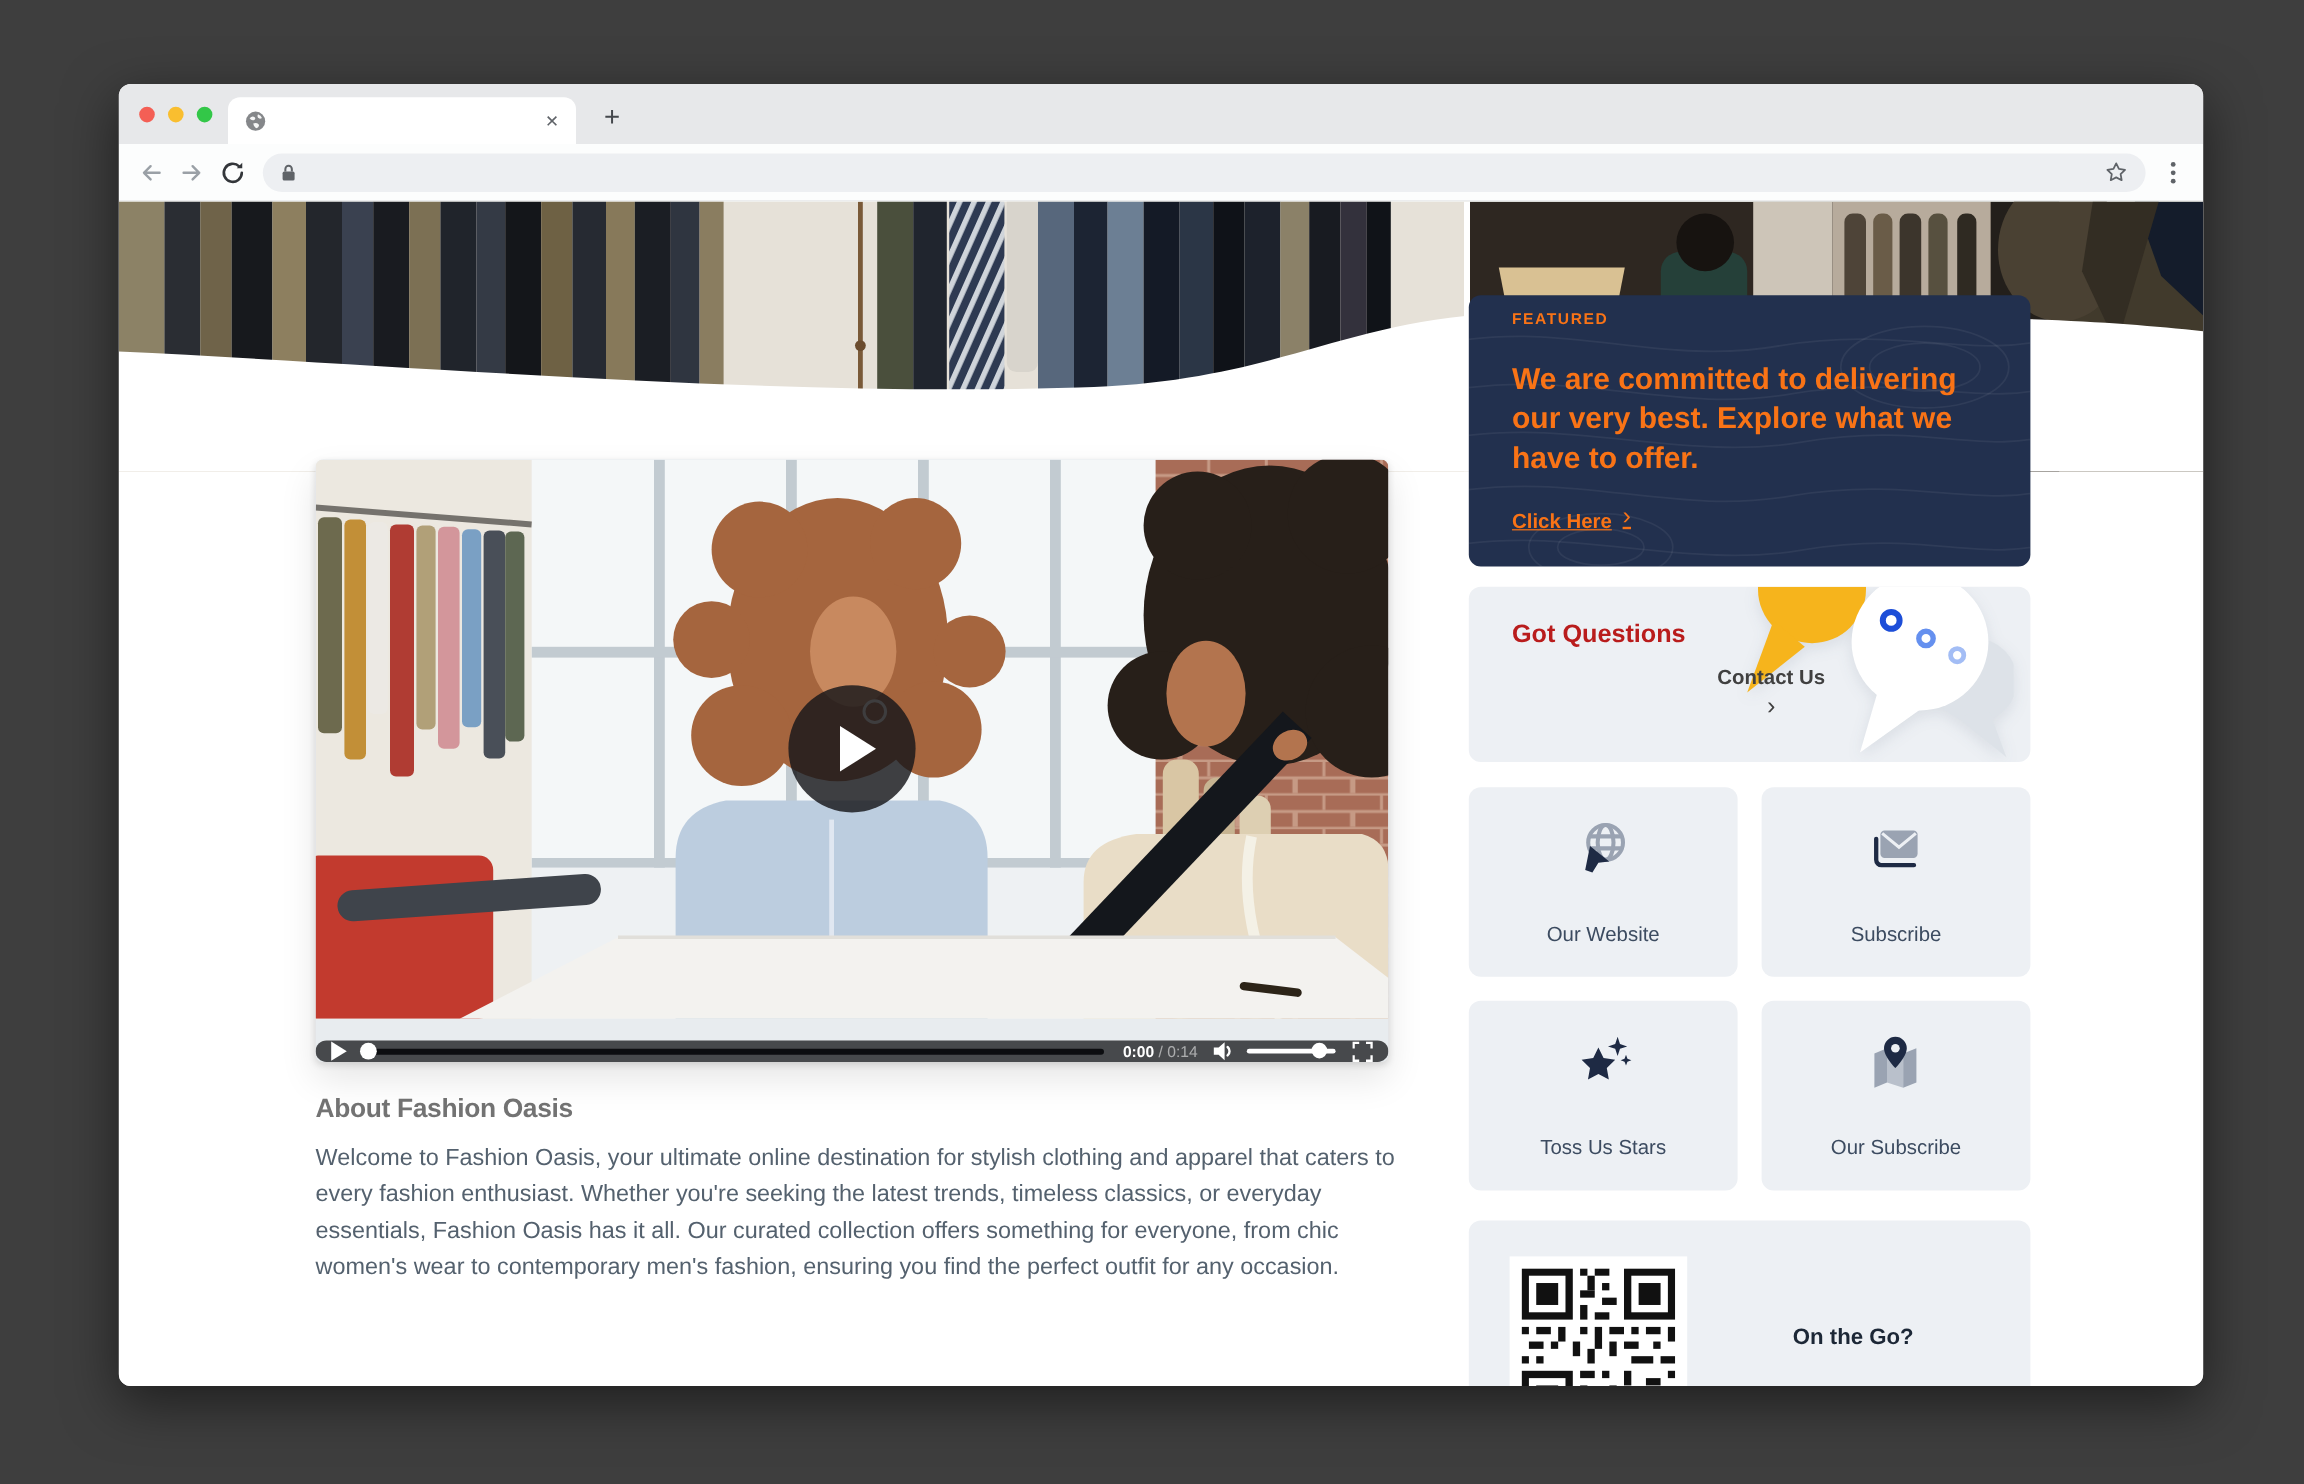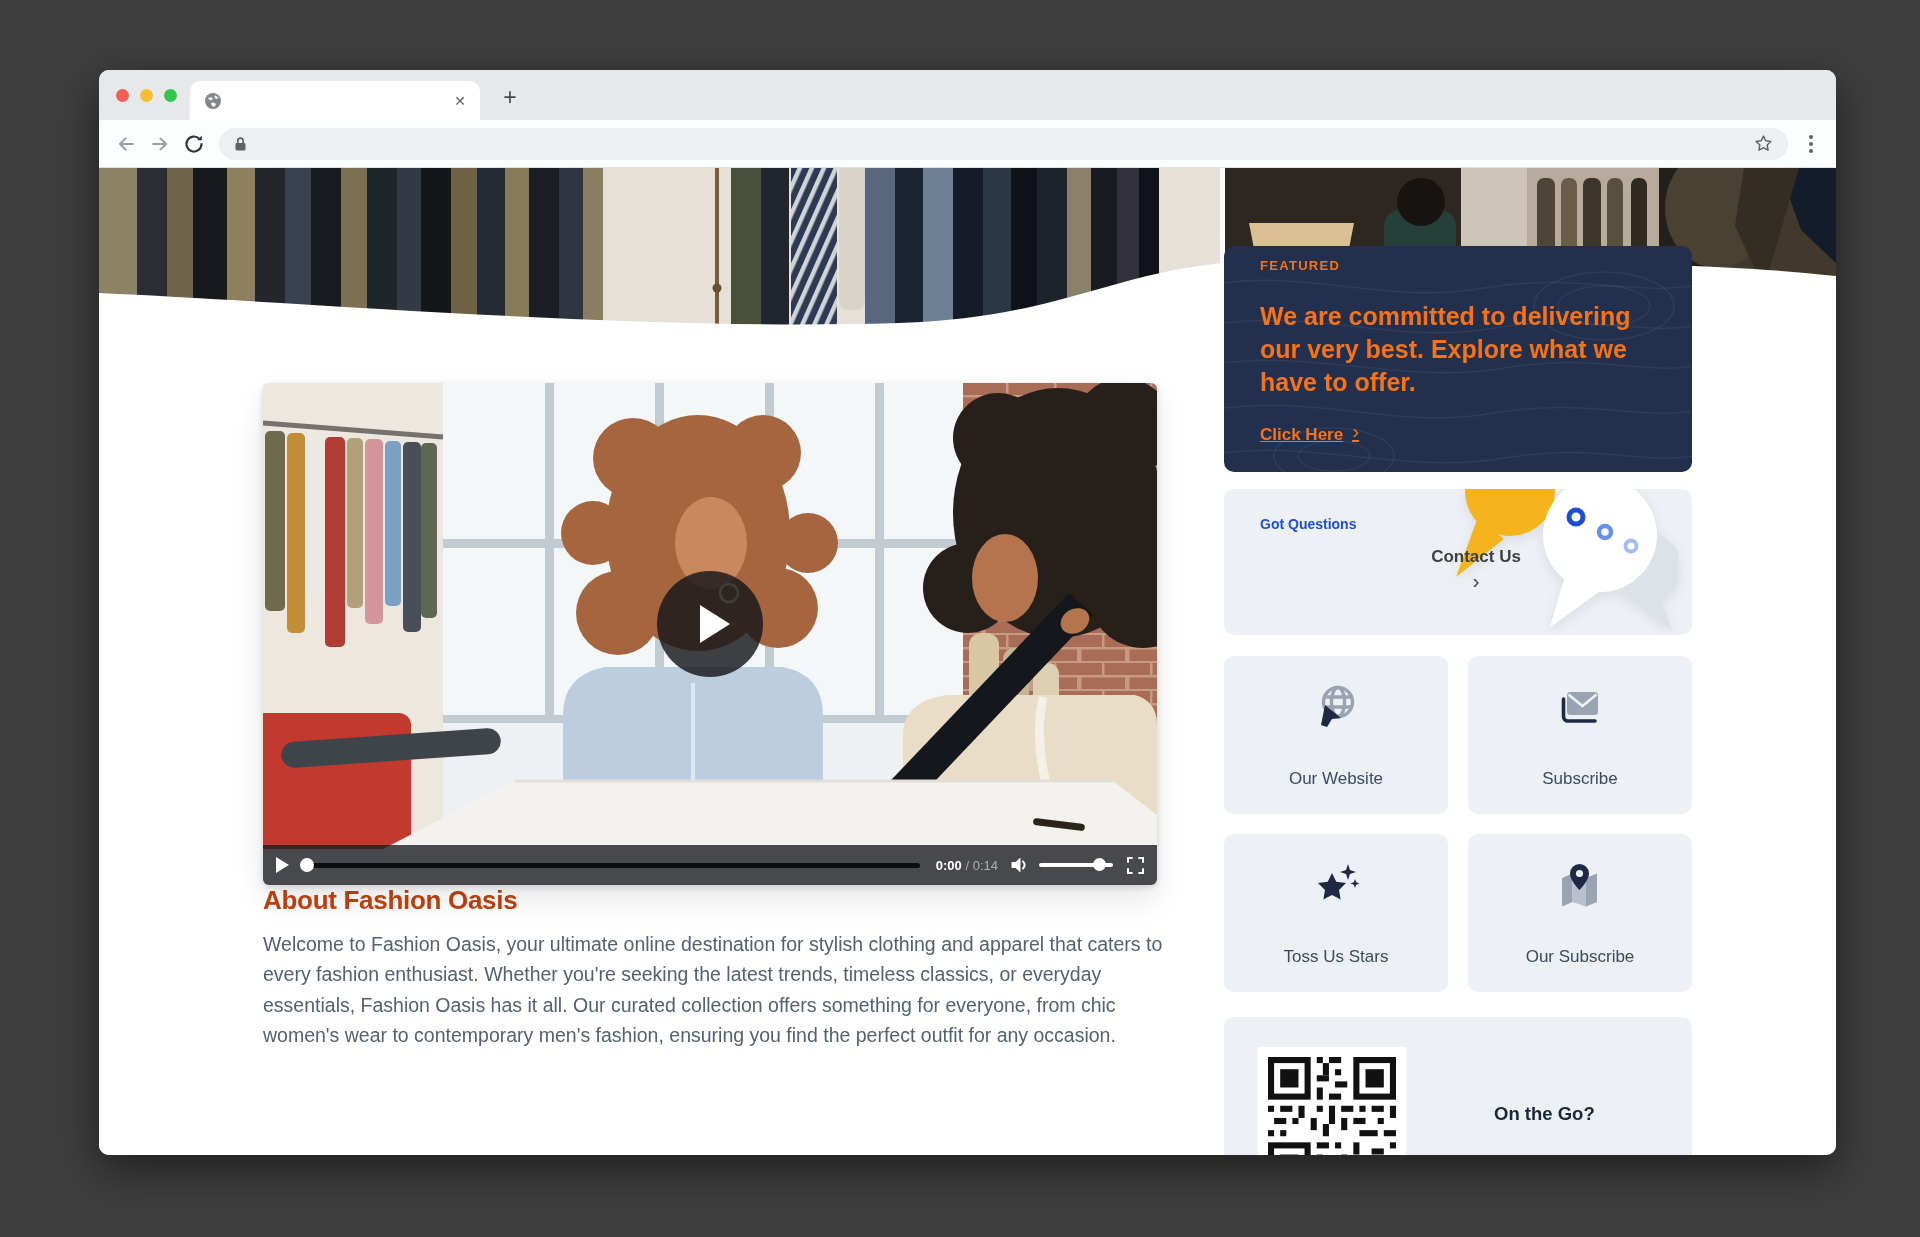--- a/index.html
+++ b/index.html
@@ -43,49 +43,49 @@
   .main { width:894px; }
 
   
   .video { position:relative; width:894px; height:502px; border-radius:6px; overflow:hidden;
            background:#e8ecef; box-shadow:0 2px 6px rgba(0,0,0,.12), 0 14px 30px rgba(0,0,0,.10); }
   .play-overlay { position:absolute; left:50%; top:48%; transform:translate(-50%,-50%);
                   width:106px; height:106px; border-radius:50%; background:rgba(22,22,26,.82);
                   display:flex; align-items:center; justify-content:center; }
   .play-overlay .tri { width:0; height:0; border-left:30px solid #fff;
                        border-top:19px solid transparent; border-bottom:19px solid transparent; margin-left:10px; }
-  .controls { position:absolute; left:0; right:0; bottom:0; height:40px; background:rgba(26,27,30,.78);
-              display:flex; align-items:center; padding:0 13px; }
+  .controls { position:absolute; left:0; right:0; bottom:0; height:18px; background:rgba(26,27,30,.78);
+              display:flex; align-items:center; padding:0 13px;border-radius:17px; }
   .c-play { width:0; height:0; border-left:13px solid #fff; border-top:8px solid transparent;
             border-bottom:8px solid transparent; margin-right:14px; }
   .track { position:relative; flex:1; height:5px; background:#0c0d10; border-radius:3px; }
   .track .thumb { position:absolute; left:-3px; top:-4.5px; width:14px; height:14px; border-radius:50%; background:#fff; }
   .time { margin:0 12px 0 16px; font-size:13px; color:#fff; font-weight:bold; white-space:nowrap; }
   .time .mut { color:rgba(255,255,255,.55); font-weight:normal; }
   .vol { position:relative; width:74px; height:4.5px; background:#fff; border-radius:2px; margin:0 14px 0 10px; }
   .vol .thumb { position:absolute; left:54px; top:-4.5px; width:13px; height:13px; border-radius:50%; background:#fff; }
 
   
-  .about-h { font-size:26px; font-weight:bold; letter-spacing:-0.3px; color:#c2410c; }
+  .about-h { margin-top:26px; font-size:22px; font-weight:bold; letter-spacing:-0.3px; color:#737373; }
   .about-p { margin-top:13px; width:914px; font-size:19.5px; line-height:1.56; color:#54616e; }
 
   
   .sidebar { width:468px; margin-left:67px; margin-top:-137px; }
   .card-featured { position:relative; height:226px; background:#22304e; border-radius:10px;
                    padding:12px 36px; color:#f97316; overflow:hidden; }
   .card-featured svg.contour { position:absolute; inset:0; }
   .fz { position:relative; }
   .eyebrow { font-size:13px; font-weight:bold; letter-spacing:1.3px; }
   .headline { margin-top:27px; font-size:25px; font-weight:bold; line-height:1.32; }
   .cta { margin-top:26px; display:flex; align-items:flex-start; gap:9px; font-size:17px; font-weight:bold;text-decoration:underline; }
   .chev { font-size:21px; font-weight:normal; line-height:16px; margin-top:-2px; }
 
   .card-questions { position:relative; margin-top:17px; height:146px; background:#edf0f4; border-radius:10px;
                     overflow:hidden; padding:27px 0 0 36px; }
-  .q-title { font-size:14px; font-weight:bold; color:#1d4ed8; line-height:1.26; position:relative; z-index:1; }
+  .q-title { font-size:21px; font-weight:bold; color:#b91c1c; line-height:1.26; position:relative; z-index:1; }
   .q-cta { margin-top:13px; display:flex; align-items:center; gap:8px; color:#404040;
            font-size:17px; font-weight:bold; position:relative; z-index:1;flex-direction:column; }
   .bubbles { position:absolute; right:14px; top:0; filter:drop-shadow(0 4px 6px rgba(40,60,90,.10)); }
 
   .grid { margin-top:21px; display:grid; grid-template-columns:224px 224px; grid-auto-rows:158px; gap:20px; }
   .ql-card { background:#edf0f4; border-radius:10px; display:flex; flex-direction:column;
              align-items:center; justify-content:center; gap:21px; }
   .ql-label { font-size:17px; color:#3c4b60;margin-top:16px; }
 
   .card-qr { margin-top:25px; height:210px; background:#edf0f4; border-radius:10px;

